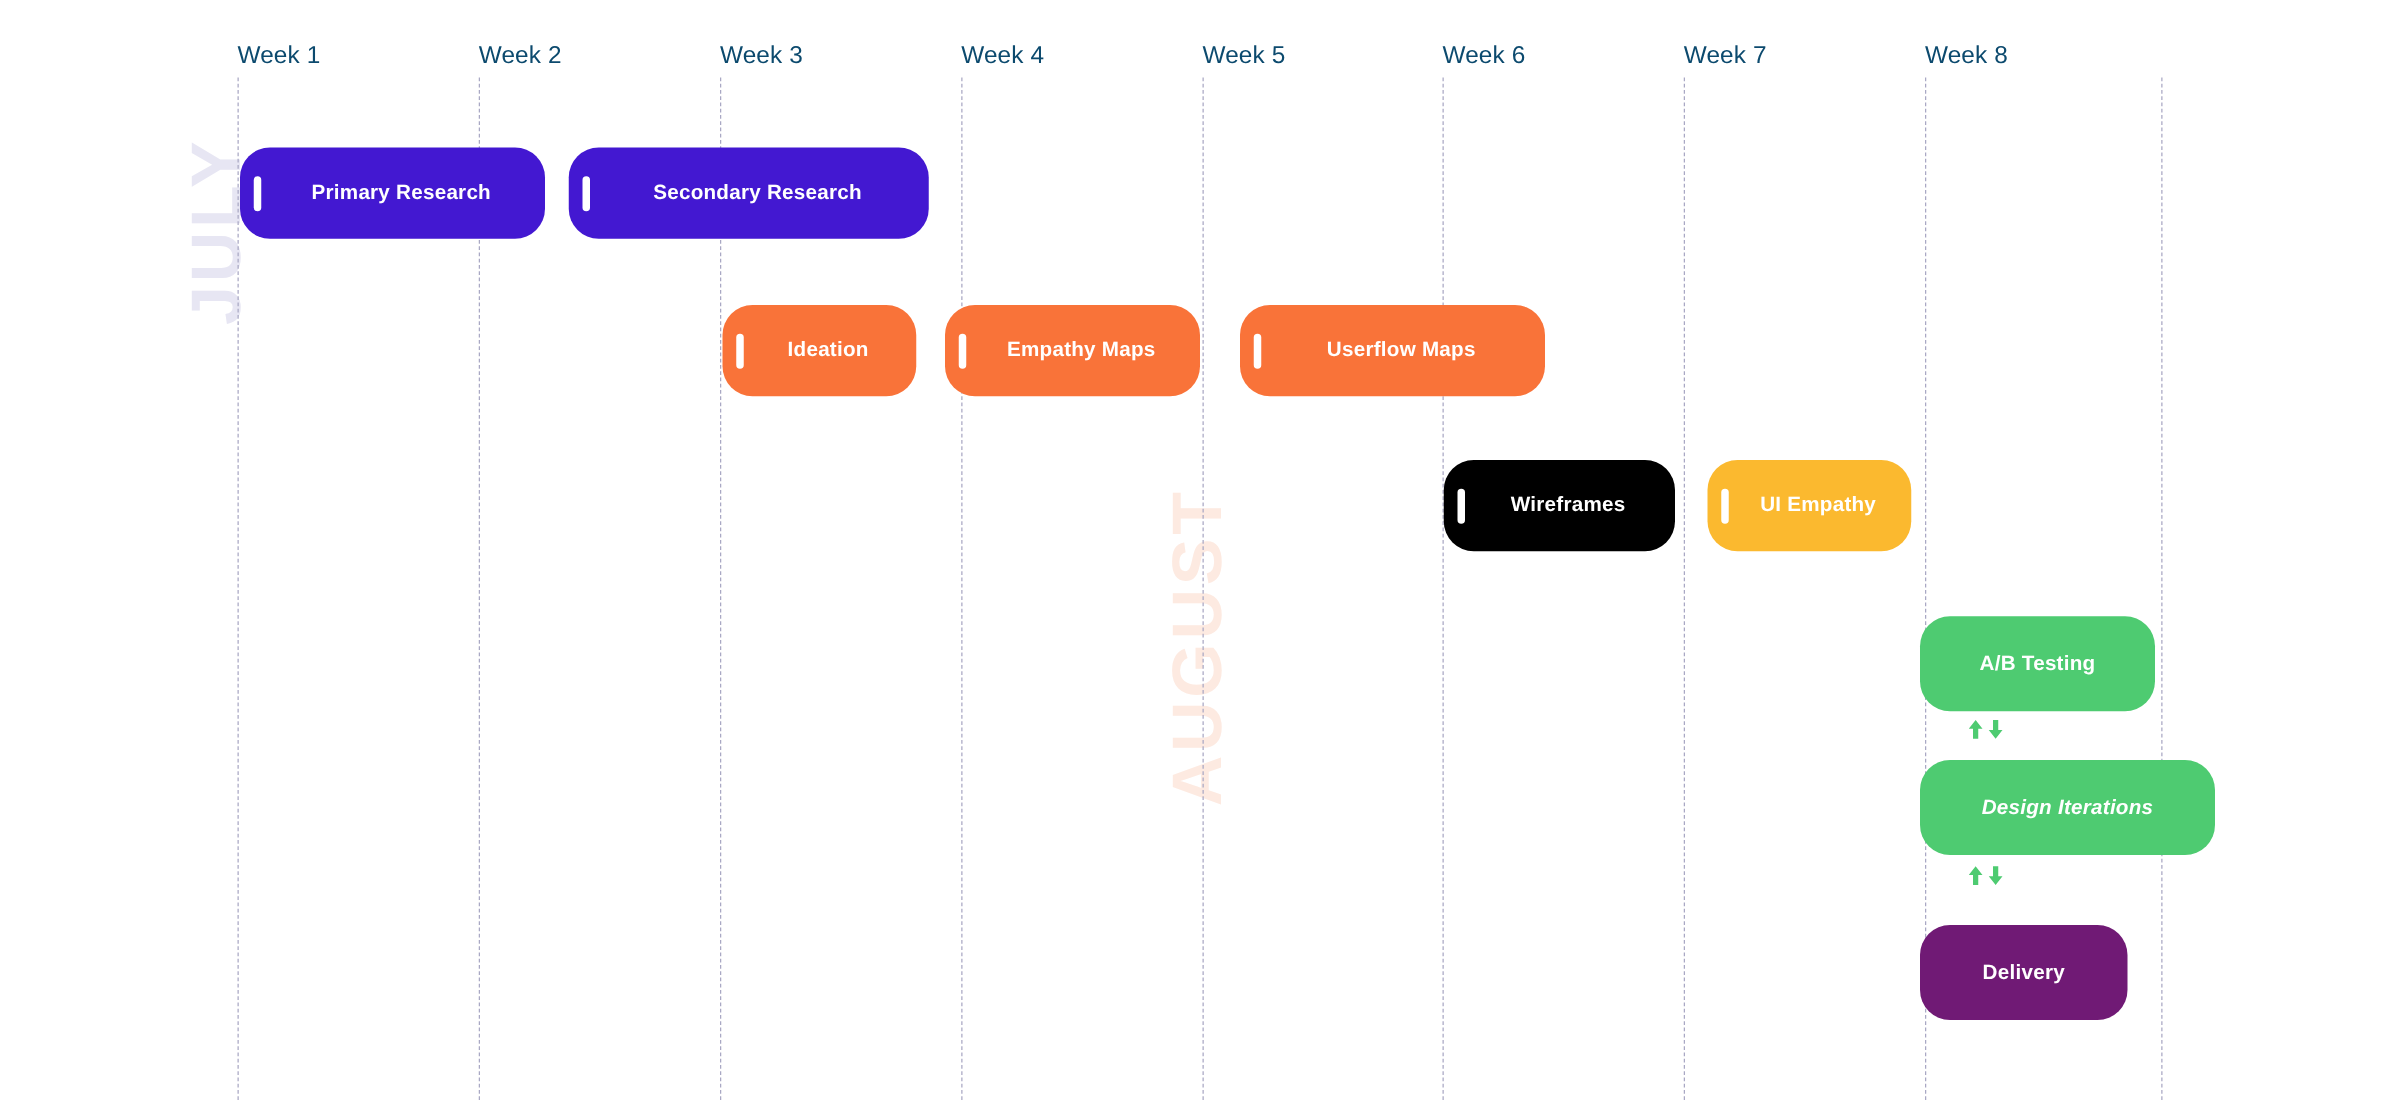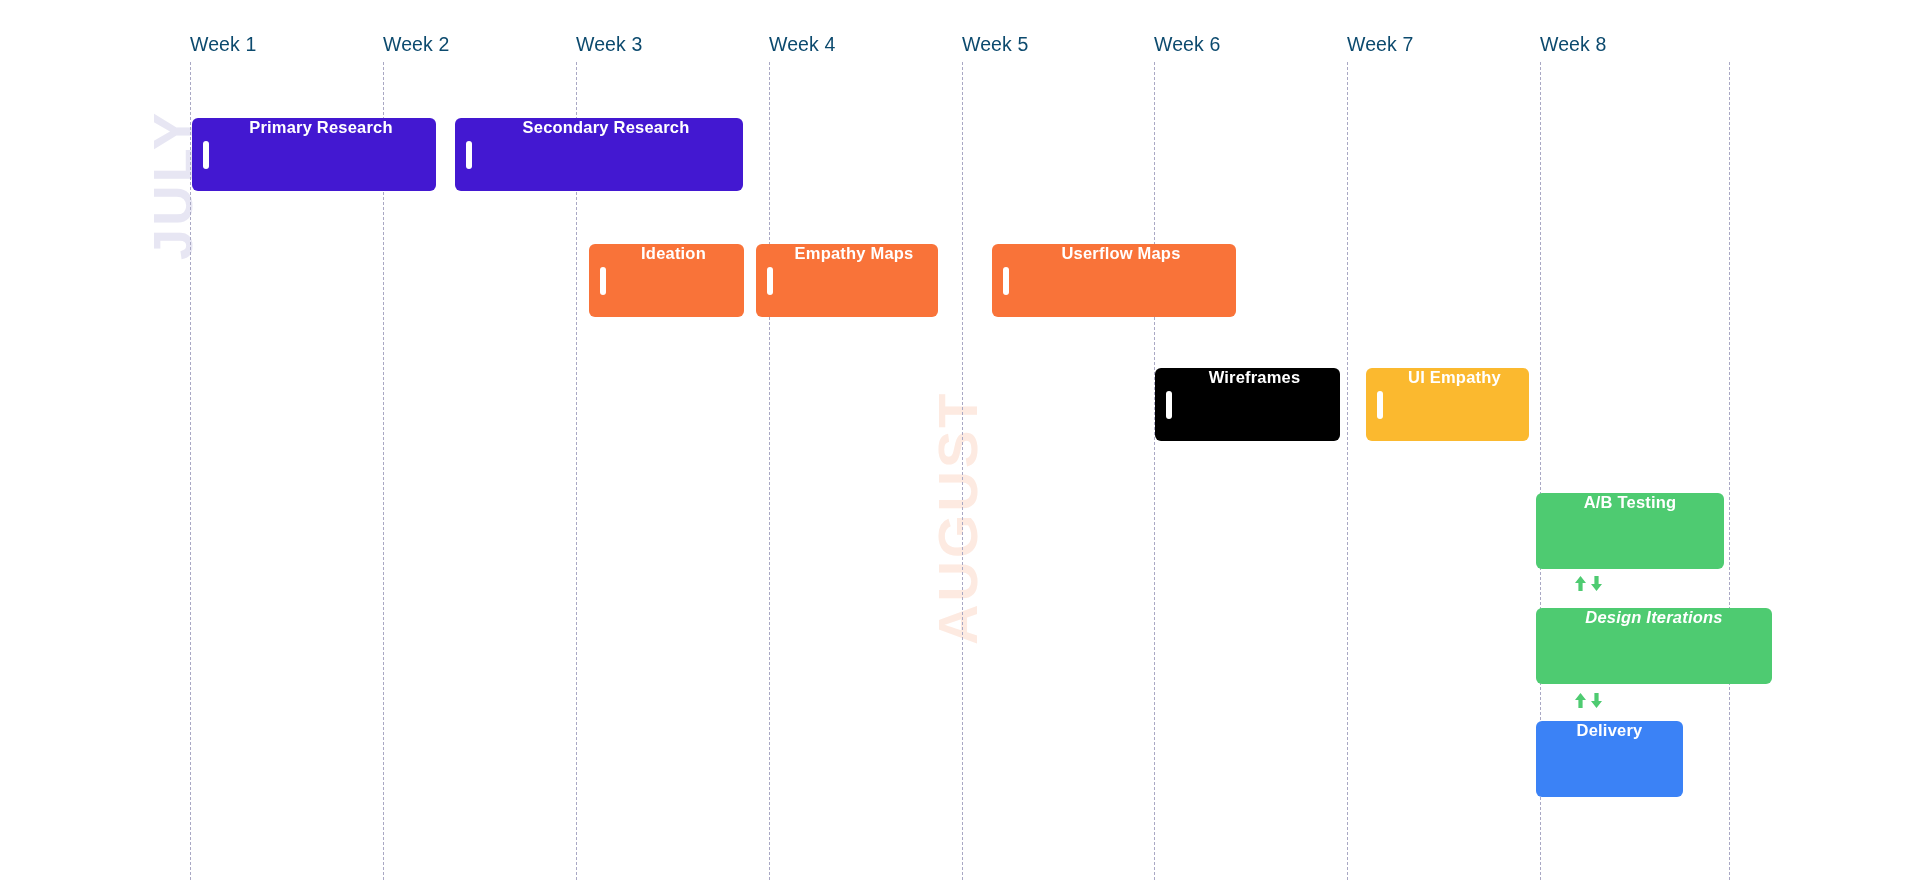--- a/index.html
+++ b/index.html
@@ -67,22 +67,23 @@
   }
   #month-august {
     left: 925px;
     top: 645px;
     color: #fdeae1;
   }
 
   
   .task-bar {
     position: absolute;
-    border-radius: 6px;
+    border-radius: 24px;
     display: flex;
+    align-items: center;
     justify-content: center;
     box-sizing: border-box;
     overflow: hidden;
   }
   .task-bar .tick {
     position: absolute;
     left: 11px;
     top: 50%;
     transform: translateY(-50%);
     width: 6px;
@@ -147,25 +148,25 @@
 
   <div id="task-bars">
       <div class="task-bar" style="left: 192px; top: 118px; width: 244px; height: 73px; background: rgb(67, 24, 209);">
         <span class="tick"></span>
         <span class="bar-label">Primary Research</span>
       </div>
       <div class="task-bar" style="left: 455px; top: 118px; width: 288px; height: 73px; background: rgb(67, 24, 209);">
         <span class="tick"></span>
         <span class="bar-label">Secondary Research</span>
       </div>
-      <div class="task-bar" style="left: 578px; top: 244px; width: 155px; height: 73px; background: rgb(249, 115, 57); margin-left: 11px;">
+      <div class="task-bar" style="left: 578px; top: 244px; width: 155px; height: 73px; background: rgb(249, 115, 57);">
         <span class="tick"></span>
         <span class="bar-label">Ideation</span>
       </div>
-      <div class="task-bar" style="left: 756px; top: 244px; width: 182px; height: 73px; background: rgb(249, 115, 57);">
+      <div class="task-bar" style="left: 756px; top: 244px; width: 204px; height: 73px; background: rgb(249, 115, 57);">
         <span class="tick"></span>
         <span class="bar-label">Empathy Maps</span>
       </div>
       <div class="task-bar" style="left: 992px; top: 244px; width: 244px; height: 73px; background: rgb(249, 115, 57);">
         <span class="tick"></span>
         <span class="bar-label">Userflow Maps</span>
       </div>
       <div class="task-bar" style="left: 1155px; top: 368px; width: 185px; height: 73px; background: #000000;">
         <span class="tick"></span>
         <span class="bar-label">Wireframes</span>
@@ -173,21 +174,21 @@
       <div class="task-bar" style="left: 1366px; top: 368px; width: 163px; height: 73px; background: rgb(251, 185, 47);">
         <span class="tick"></span>
         <span class="bar-label">UI Empathy</span>
       </div>
       <div class="task-bar no-tick" style="left: 1536px; top: 493px; width: 188px; height: 76px; background: rgb(78, 203, 113);">
         <span class="bar-label">A/B Testing</span>
       </div>
       <div class="task-bar no-tick" style="left: 1536px; top: 608px; width: 236px; height: 76px; background: rgb(78, 203, 113); font-style: italic;">
         <span class="bar-label">Design Iterations</span>
       </div>
-      <div class="task-bar no-tick" style="left: 1536px; top: 721px; width: 147px; height: 76px; background: #3b82f6;">
+      <div class="task-bar no-tick" style="left: 1536px; top: 740px; width: 166px; height: 76px; background: #701a75;">
         <span class="bar-label">Delivery</span>
       </div>
     </div>
 
   <div id="connectors">
       <div class="connector" style="left: 1573px; top: 575px;">
         <svg width="15" height="17" viewBox="0 0 15 17">
           <path d="M7.5 1 L13 8 L9.6 8 L9.6 16 L5.4 16 L5.4 8 L2 8 Z" fill="#4ECB71"></path>
         </svg>
         <svg width="15" height="17" viewBox="0 0 15 17">

